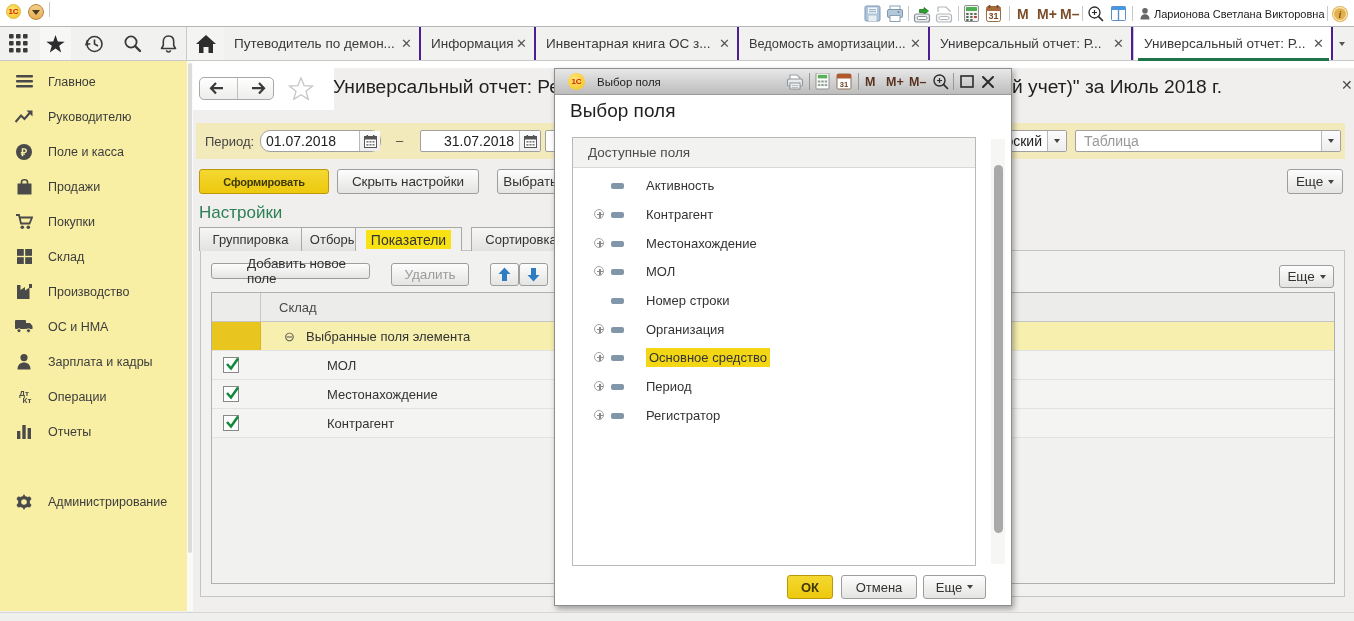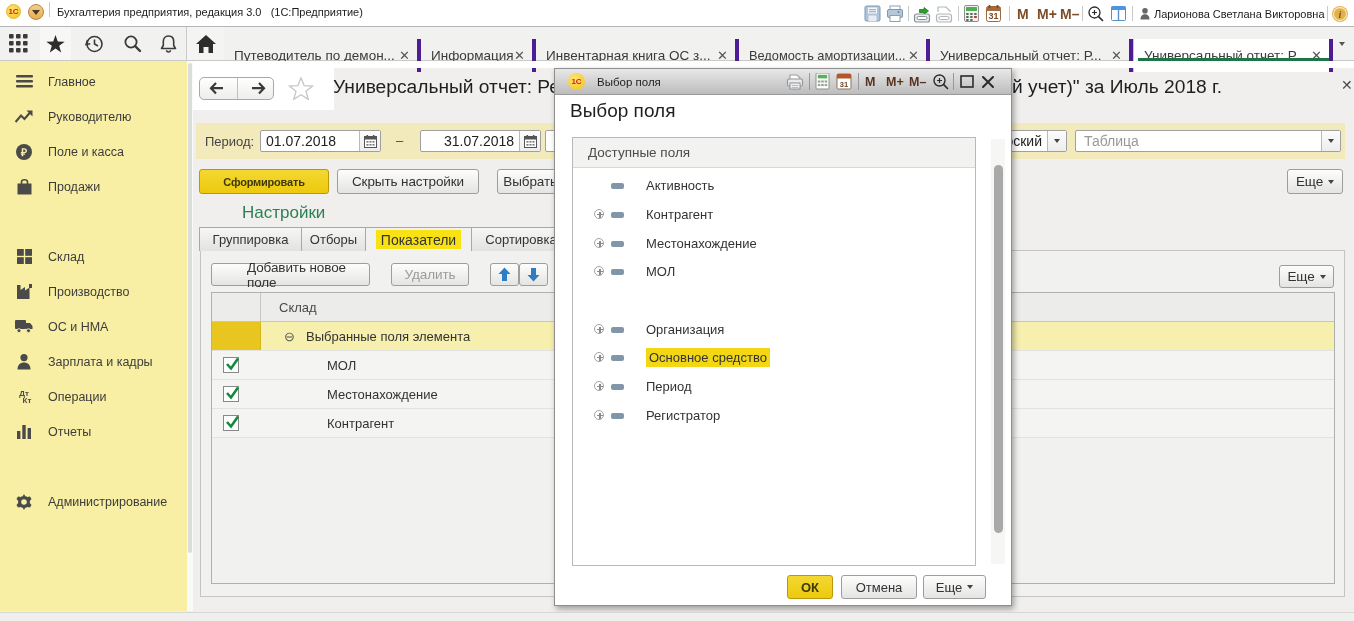--- a/index.html
+++ b/index.html
@@ -10,21 +10,21 @@
 
 #titlebar { left:0; top:0; width:1354px; height:26px; background:#fff; }
 #titlebar .apptitle { left:57px; top:6px; font-size:11px; color:#1c1c1c; }
 .logo1c { width:21px; height:21px; border-radius:50%; background:radial-gradient(circle at 40% 35%, #ffe477, #f2c216); display:flex; align-items:center; justify-content:center; font-size:10px; font-weight:bold; color:#d81e05; }
 #tb-sep1 { left:49px; top:2px; width:1px; height:15px; background:#c9c9c9; }
 
 
 #tabbar { left:0; top:26px; width:1354px; height:35px; background:#f1f1f0; border-top:1px solid #b5b5b5; border-bottom:1px solid #c9c9c8; }
 .tbbtn { position:absolute; top:0; height:33px; display:flex; align-items:center; justify-content:center; color:#3a3a3a; }
 #tabbar .sep { position:absolute; top:0; width:1px; height:33px; background:#c9c9c8; }
-.tab { position:absolute; top:12px; height:33px; border-right:4px solid #4c1d95; font-size:13.5px; color:#3a3a3a; display:flex; align-items:center; padding:0 24px 0 10px; white-space:nowrap; overflow:hidden; }
+.tab { position:absolute; top:0; height:33px; border-right:2px solid #4c1d95; font-size:13.5px; color:#3a3a3a; display:flex; align-items:center; padding:0 24px 0 10px; white-space:nowrap; overflow:hidden; }
 .tab .x { position:absolute; right:7px; color:#555; font-size:13px; }
 .tab.active { background:#fff; height:33px; border-left:1px solid #c9c9c8; }
 
 
 #sidebar { left:0; top:61px; width:187px; height:550px; background:#f8efa4; }
 .sbitem { position:absolute; left:0; width:187px; height:35px; display:flex; align-items:center; }
 .sbitem .ic { position:absolute; left:15px; width:18px; height:18px; display:flex; align-items:center; justify-content:center; }
 .sbitem .tx { position:absolute; left:48px; font-size:12.5px; color:#3c3c3c; white-space:nowrap; }
 #sidescroll { left:187px; top:61px; width:6px; height:550px; background:#fafaf9; }
 #sidescroll .thumb { position:absolute; left:1px; top:2px; width:4px; height:490px; background:#dcdcdb; border-radius:2px; }
@@ -35,21 +35,21 @@
 .bigtitle { top:76px; font-size:19.2px; color:#1f1f1f; white-space:nowrap; }
 .formx { font-size:14px; color:#4a4a4a; }
 
 .yellowband { left:196px; top:123px; width:1149px; height:36px; background:#f3eabc; }
 .fieldlabel { font-size:13px; color:#444; }
 .input { position:absolute; background:#fff; border:1px solid #a0a0a0; border-radius:2px; height:22px; font-size:14px; color:#222; display:flex; align-items:center; }
 .input .cal { position:absolute; right:0; top:0; width:21px; height:20px; border-left:1px solid #b9b9b9; background:linear-gradient(#fcfcfc,#ededed); display:flex; align-items:center; justify-content:center; }
 .input .dd { position:absolute; right:0; top:0; width:19px; height:20px; border-left:1px solid #b9b9b9; background:linear-gradient(#fcfcfc,#ededed); display:flex; align-items:center; justify-content:center; }
 .btn { position:absolute; height:25px; background:linear-gradient(#fdfdfd,#e4e4e2); border:1px solid #9d9d9d; border-radius:3px; font-size:13.5px; letter-spacing:-0.1px; color:#333; display:flex; align-items:center; justify-content:center; }
 .btn.yellow { background:linear-gradient(#f4d832,#edc90d); border-color:#bb9808; color:#3e3806; font-weight:bold; font-size:11px; letter-spacing:-0.2px; }
-.nastr { left:199px; top:203px; font-size:17px; color:#2d8055;margin-left:43px; }
+.nastr { left:199px; top:203px; font-size:17px; color:#2d8055; }
 
 .stab { position:absolute; top:227px; height:24px; background:linear-gradient(#f6f6f5,#e2e2e0); border:1px solid #a8a8a8; border-bottom:none; font-size:13px; color:#333; display:flex; align-items:center; justify-content:center; }
 .stab.active { background:#f1f1f0; }
 .marker { background:#f9e213; padding:1.5px 5px; font-size:14px; }
 
 .groupbox { left:200px; top:250px; width:1145px; height:347px; border:1px solid #c4c4c2; background:#f1f1f0; }
 .tablebox { left:211px; top:292px; width:1124px; height:292px; border:1px solid #b0b0ae; background:#f1f1f0; }
 .thead { position:absolute; left:0px; top:0px; width:1122px; height:29px; background:#ececea; border-bottom:1px solid #c6c6c4; }
 .thead .c1 { position:absolute; left:0; top:0; width:49px; height:28px; border-right:1px solid #c6c6c4; }
 .trow { position:absolute; left:0; width:1122px; height:29px; border-bottom:1px solid #e2e2e0; background:#f4f4f3; }
@@ -79,21 +79,20 @@
 </style>
 </head>
 <body>
 
 <div class="abs" id="titlebar">
   <div class="abs logo1c" style="left:6px; top:4px; width:15px; height:15px; font-size:8px; border:1px solid #e0b73a;">1С</div>
   <div class="abs" style="left:28px; top:4px; width:16px; height:16px; border-radius:50%; background:linear-gradient(#f3cf8a,#e8ae55); border:1px solid #b8853c; display:flex; align-items:center; justify-content:center;">
       <span style="width:0;height:0;border-left:4px solid transparent;border-right:4px solid transparent;border-top:5px solid #4a3a20;"></span>
     </div>
   <div class="abs" id="tb-sep1"></div>
-  <div class="abs apptitle">Бухгалтерия предприятия, редакция 3.0&nbsp;&nbsp;&nbsp;(1С:Предприятие)</div>
   <div class="abs" style="left:780px; top:5px;">
     <svg width="574" height="18" viewBox="0 0 574 18">
 
       <g transform="translate(85,1)">
           <rect x="0" y="0" width="15" height="15" rx="1.5" fill="#aec4d8" stroke="#7d99b2" stroke-width="1"></rect>
           <rect x="3" y="1.5" width="9" height="6" fill="#f4f7fa"></rect>
           <rect x="4" y="3" width="7" height="1.2" fill="#9db3c7"></rect>
           <rect x="4" y="5" width="7" height="1.2" fill="#9db3c7"></rect>
           <rect x="3.5" y="9.5" width="8" height="5.5" fill="#e8edf2"></rect>
         </g>
@@ -274,20 +273,30 @@
       <span class="tx">Поле и касса</span>
     </div>
   <div class="sbitem" style="top:108px;">
       <span class="ic">
         <svg width="15" height="16" viewBox="0 0 15 16">
           <path d="M0.5 4.5 H14.5 V15.5 H0.5 Z" fill="#4a4a4a"></path>
           <path d="M4.5 7 V3 C4.5 1.3 5.8 0.8 7.5 0.8 C9.2 0.8 10.5 1.3 10.5 3 V7" fill="none" stroke="#4a4a4a" stroke-width="1.6"></path>
         </svg>
       </span>
       <span class="tx">Продажи</span>
+    </div>
+  <div class="sbitem" style="top:143px;">
+      <span class="ic">
+        <svg width="17" height="16" viewBox="0 0 17 16">
+          <path d="M0 1 H3 L5 9.5 H13.5 L16 3.5 H4" fill="none" stroke="#4a4a4a" stroke-width="1.8"></path>
+          <circle cx="6.3" cy="13.3" r="1.8" fill="#4a4a4a"></circle>
+          <circle cx="12.3" cy="13.3" r="1.8" fill="#4a4a4a"></circle>
+        </svg>
+      </span>
+      <span class="tx">Покупки</span>
     </div>
   <div class="sbitem" style="top:178px;">
       <span class="ic">
         <svg width="15" height="15" viewBox="0 0 15 15">
           <g fill="#4a4a4a">
             <rect x="0" y="0" width="6.8" height="6.8"></rect>
             <rect x="8.2" y="0" width="6.8" height="6.8"></rect>
             <rect x="0" y="8.2" width="6.8" height="6.8"></rect>
             <rect x="8.2" y="8.2" width="6.8" height="6.8"></rect>
           </g>
@@ -369,21 +378,21 @@
 </div>
 <svg class="abs" style="left:288px; top:77px;" width="26" height="23" viewBox="0 0 26 23">
     <path d="M13 0.8 L16.1 8.6 L24.6 9.0 L18.0 14.3 L20.3 22.4 L13 17.7 L5.7 22.4 L8.0 14.3 L1.4 9.0 L9.9 8.6 Z" fill="none" stroke="#c6c6ca" stroke-width="1.3"></path>
   </svg>
 <div class="abs bigtitle" style="left:333px;">Универсальный отчет: Регистр сведений "Перво</div>
 <div class="abs bigtitle" style="left:1012px;">й учет)" за Июль 2018 г.</div>
 <div class="abs formx" style="left:1341px; top:77px;">✕</div>
 
 <div class="abs yellowband"></div>
 <div class="abs fieldlabel" style="left:205px; top:134px;">Период:</div>
-<div class="input" style="left:260px; top:130px; width:121px;">
+<div class="input" style="left:260px; top:130px; width:121px;border-radius:10px;">
     <span style="padding-left:5px;">01.07.2018</span>
     <span class="cal">
       <svg width="13" height="13" viewBox="0 0 13 13">
         <rect x="0.5" y="1.5" width="12" height="11" fill="#fff" stroke="#555" stroke-width="1"></rect>
         <rect x="0.5" y="1.5" width="12" height="3" fill="#555"></rect>
         <rect x="2.5" y="0" width="1.6" height="3" fill="#555"></rect>
         <rect x="8.9" y="0" width="1.6" height="3" fill="#555"></rect>
         <g fill="#777">
           <rect x="2.5" y="6" width="2" height="1.6"></rect>
           <rect x="5.5" y="6" width="2" height="1.6"></rect>
@@ -431,26 +440,26 @@
 <div class="btn yellow" style="left:199px; top:169px; width:130px;">Сформировать</div>
 <div class="btn" style="left:337px; top:169px; width:142px;">Скрыть настройки</div>
 <div class="btn" style="left:497px; top:169px; width:120px;">Выбрать вариант</div>
 <div class="btn" style="left:1287px; top:169px; width:56px;">Еще <span class="ddarrow" style="margin-left:5px;"></span></div>
 
 <div class="abs nastr">Настройки</div>
 
 <div class="abs groupbox"></div>
 <div class="stab" style="left:199px; width:103px;">Группировка</div>
 <div class="stab" style="left:301px; width:65px;">Отборы</div>
-<div class="stab active" style="left:365px; width:107px;">
+<div class="stab active" style="left:355px; width:107px;">
     <span class="marker">Показатели</span>
   </div>
 <div class="stab" style="left:471px; width:100px;">Сортировка</div>
 
-<div class="btn" style="left:211px; top:263px; width:159px; height:23px;padding-left:35px;">Добавить новое поле</div>
+<div class="btn" style="left:211px; top:263px; width:159px; height:16px;padding-left:35px;">Добавить новое поле</div>
 <div class="btn" style="left:391px; top:263px; width:78px; height:23px; color:#9b9b9b;">Удалить</div>
 <div class="btn" style="left:490px; top:263px; width:29px; height:23px;">
     <svg width="13" height="15" viewBox="0 0 13 15">
       <path d="M6.5 0.5 L12.5 7 L9 7 L9 14 L4 14 L4 7 L0.5 7 Z" fill="#2e7dc2"></path>
     </svg>
   </div>
 <div class="btn" style="left:519px; top:263px; width:29px; height:23px;">
     <svg width="13" height="15" viewBox="0 0 13 15">
       <path d="M6.5 14.5 L12.5 8 L9 8 L9 1 L4 1 L4 8 L0.5 8 Z" fill="#2e7dc2"></path>
     </svg>
@@ -558,20 +567,24 @@
     <div class="titem" style="top:91px;">
         <span class="plus"></span>
         <span class="attr"></span>
         <span class="tx">Местонахождение</span>
       </div>
     <div class="titem" style="top:119px;">
         <span class="plus"></span>
         <span class="attr"></span>
         <span class="tx">МОЛ</span>
       </div>
+    <div class="titem" style="top:148px;">
+        <span class="attr"></span>
+        <span class="tx">Номер строки</span>
+      </div>
     <div class="titem" style="top:177px;">
         <span class="plus"></span>
         <span class="attr"></span>
         <span class="tx">Организация</span>
       </div>
     <div class="titem" style="top:205px;">
         <span class="plus"></span>
         <span class="attr"></span>
         <span class="tx" style="background:#f3d714; padding:2px 3px; margin-top:-2px;">Основное средство</span>
       </div>

